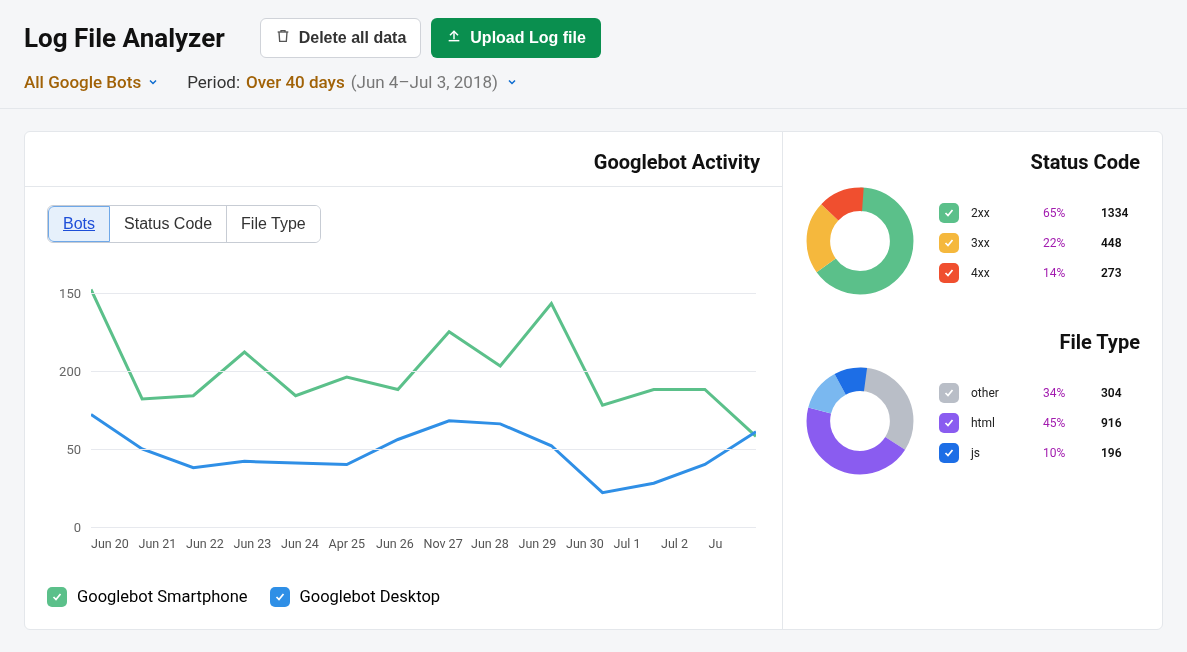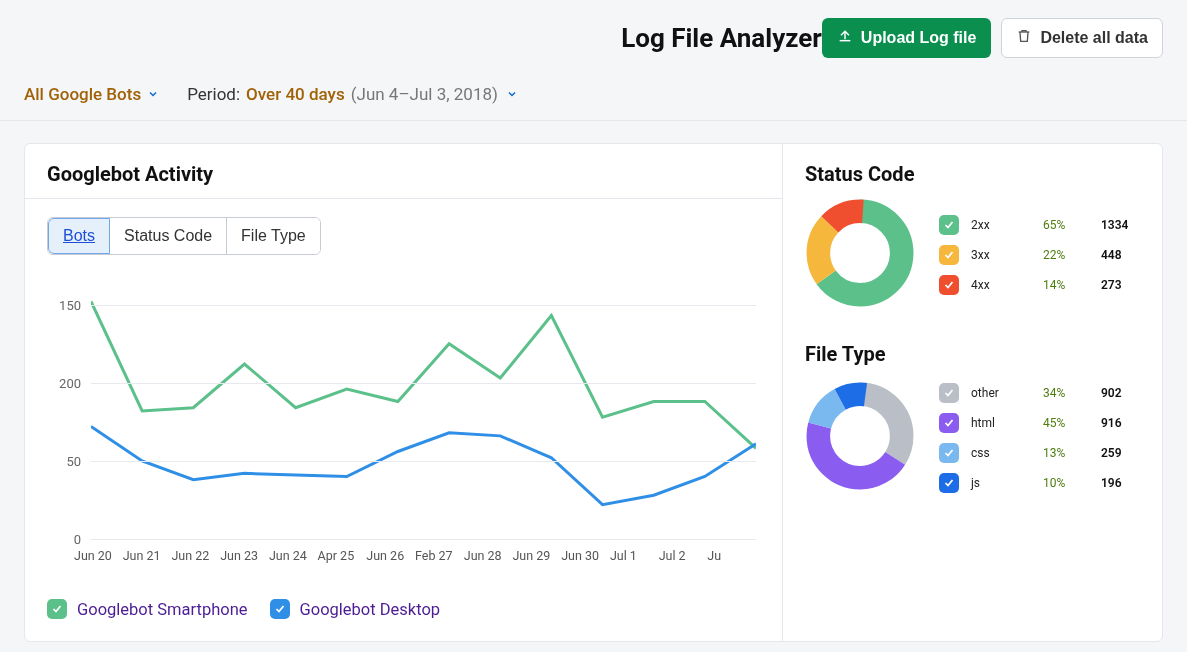--- a/index.html
+++ b/index.html
@@ -1,90 +1,90 @@
 <!DOCTYPE html>
 <html><head>
 <meta charset="utf-8">
 <style>
 * { box-sizing: border-box; margin: 0; padding: 0; }
 body { font-family: -apple-system, BlinkMacSystemFont, "Segoe UI", Roboto, sans-serif; background: #f5f6f8; color: #111; width: 1187px; }
 .header { padding: 18px 24px 16px 24px; border-bottom: 1px solid #e4e7eb; }
-.header-top { display: flex; justify-content: flex-end; align-items: center; margin-bottom: 26px; }
+.header-top { display: flex; justify-content: flex-start; align-items: center; margin-bottom: 14px; gap: 35px; }
 .page-title { font-size: 26px; font-weight: 700; }
 .header-actions { display: flex; gap: 10px; }
 .btn { display: inline-flex; align-items: center; gap: 8px; padding: 9px 14px; border-radius: 6px; font-size: 16px; font-weight: 600; cursor: pointer; border: 1px solid transparent; }
 .btn-primary { background: #0a8f4f; color: #fff; }
 .btn-secondary { background: #fff; color: #333; border: 1px solid #d0d3d9; }
 .header-filters { display: flex; align-items: center; gap: 28px; font-size: 17px; }
 .link-dd { color: #a16207; font-weight: 500; display: inline-flex; align-items: center; gap: 6px; cursor: pointer; }
 .period-label { color: #333; margin-right: 6px; }
 .period-range { color: #777; margin-left: 6px; }
 
 .content { display: flex; padding: 22px 24px; gap: 0; }
 .panel-wrap { display: flex; background: #fff; border: 1px solid #e4e7eb; border-radius: 6px; width: 100%; overflow: hidden; }
 .panel-left { flex: 1; padding: 18px 22px 22px; }
 .panel-right { width: 380px; border-left: 1px solid #e4e7eb; padding: 18px 22px 22px; }
 
-.section-title { font-size: 20px; font-weight: 700; margin-bottom: 12px; }
+.section-title { font-size: 20px; font-weight: 700; margin-bottom: 12px; text-align: right; }
 .hr { border: none; border-top: 1px solid #e4e7eb; margin: 0 -22px 18px; }
 .seg-group { display: inline-flex; border: 1px solid #c7ccd4; border-radius: 6px; overflow: hidden; margin-bottom: 24px; }
 .seg-btn { padding: 8px 14px; font-size: 16px; color: #333; background: #fff; border: none; border-right: 1px solid #c7ccd4; cursor: pointer; }
 .seg-btn:last-child { border-right: none; }
 .seg-btn.active { background: #e6f0fb; color: #1d4ed8; border: 1px solid #6fa8e8; position: relative; border-radius: 6px 0 0 6px; text-decoration: underline; }
 
 .chart-area { position: relative; height: 290px; margin-top: 10px; }
 .y-axis { position: absolute; left: 0; top: 0; bottom: 40px; width: 40px; }
 .y-tick { position: absolute; right: 6px; font-size: 13px; color: #666; transform: translateY(-50%); }
 .plot { position: absolute; left: 44px; right: 4px; top: 0; bottom: 40px; }
 .gridline { position: absolute; left: 0; right: 0; border-top: 1px solid #e7e9ee; }
-.x-axis { position: absolute; left: 27px; right: 4px; bottom: 16px; display: flex; }
+.x-axis { position: absolute; left: 44px; right: 4px; bottom: 16px; display: flex; }
 .x-tick { flex: 1; font-size: 12.5px; color: #555; text-align: left; white-space: nowrap; }
 
 .legend { display: flex; gap: 22px; margin-top: 20px; align-items: center; }
-.lg-item { display: inline-flex; align-items: center; gap: 10px; font-size: 16.5px; color: #4c1d95; }
+.lg-item { display: inline-flex; gap: 10px; font-size: 16.5px; color: #000000; }
 .chk { width: 20px; height: 20px; border-radius: 5px; display: inline-flex; align-items: center; justify-content: center; }
 .chk svg { stroke: #fff; }
 
 .side-section { margin-bottom: 30px; }
 .donut-row { display: flex; align-items: center; gap: 24px; }
 .donut-wrap { flex: 0 0 auto; }
 .legend-table { flex: 1; }
 .lt-row { display: flex; align-items: center; gap: 12px; padding: 5px 0; font-size: 12px; }
 .lt-label { flex: 0 0 60px; color: #222; }
-.lt-pct { flex: 0 0 46px; color: #4d7c0f; }
+.lt-pct { flex: 0 0 46px; color: #a21caf; }
 .lt-count { flex: 0 0 50px; font-weight: 600; color: #111; }
 
 svg.line-chart path { fill: none; stroke-width: 3; }
 </style>
 </head>
 <body>
 
 <div class="header">
   <div class="header-top">
     <h1 class="page-title">Log File Analyzer</h1>
     <div class="header-actions">
+      <button class="btn btn-secondary">
+        <span>
+          <svg width="16" height="16" viewBox="0 0 24 24" fill="none" stroke="#555" stroke-width="2">
+              <path d="M4 6h16"></path>
+              <path d="M9 6V4h6v2"></path>
+              <path d="M6 6l1 14h10l1-14"></path>
+            </svg>
+        </span>
+        <span>Delete all data</span>
+      </button>
       <button class="btn btn-primary">
         <span>
           <svg width="16" height="16" viewBox="0 0 24 24" fill="none" stroke="#fff" stroke-width="2.2">
               <path d="M12 17V5"></path>
               <path d="M6 11l6-6 6 6"></path>
               <path d="M4 19h16"></path>
             </svg>
         </span>
         <span>Upload Log file</span>
-      </button>
-      <button class="btn btn-secondary">
-        <span>
-          <svg width="16" height="16" viewBox="0 0 24 24" fill="none" stroke="#555" stroke-width="2">
-              <path d="M4 6h16"></path>
-              <path d="M9 6V4h6v2"></path>
-              <path d="M6 6l1 14h10l1-14"></path>
-            </svg>
-        </span>
-        <span>Delete all data</span>
       </button>
     </div>
   </div>
   <div class="header-filters">
     <span class="link-dd">
       <span>All Google Bots</span>
       <span>
         <svg width="12" height="12" viewBox="0 0 24 24" fill="none" stroke="#0d6ccf" stroke-width="3">
             <path d="M6 9l6 6 6-6"></path>
           </svg>
@@ -128,21 +128,21 @@
             </svg>
         </div>
         <div class="x-axis" id="x-axis">
             <div class="x-tick">Jun 20</div>
             <div class="x-tick">Jun 21</div>
             <div class="x-tick">Jun 22</div>
             <div class="x-tick">Jun 23</div>
             <div class="x-tick">Jun 24</div>
             <div class="x-tick">Apr 25</div>
             <div class="x-tick">Jun 26</div>
-            <div class="x-tick">Feb 27</div>
+            <div class="x-tick">Nov 27</div>
             <div class="x-tick">Jun 28</div>
             <div class="x-tick">Jun 29</div>
             <div class="x-tick">Jun 30</div>
             <div class="x-tick">Jul 1</div>
             <div class="x-tick">Jul 2</div>
             <div class="x-tick">Ju</div>
           </div>
       </div>
 
       <div class="legend" id="legend-main">
@@ -224,41 +224,31 @@
           </div>
           <div class="legend-table" id="lt-filetype">
               <div class="lt-row">
                 <span class="chk" style="background: rgb(185, 190, 199);">
                   <svg width="12" height="12" viewBox="0 0 24 24" fill="none" stroke-width="3.5">
                     <path d="M5 12l5 5 9-11"></path>
                   </svg>
                 </span>
                 <span class="lt-label">other</span>
                 <span class="lt-pct">34%</span>
-                <span class="lt-count">902</span>
+                <span class="lt-count">304</span>
               </div>
               <div class="lt-row">
                 <span class="chk" style="background: rgb(138, 92, 240);">
                   <svg width="12" height="12" viewBox="0 0 24 24" fill="none" stroke-width="3.5">
                     <path d="M5 12l5 5 9-11"></path>
                   </svg>
                 </span>
                 <span class="lt-label">html</span>
                 <span class="lt-pct">45%</span>
                 <span class="lt-count">916</span>
-              </div>
-              <div class="lt-row">
-                <span class="chk" style="background: rgb(122, 184, 240);">
-                  <svg width="12" height="12" viewBox="0 0 24 24" fill="none" stroke-width="3.5">
-                    <path d="M5 12l5 5 9-11"></path>
-                  </svg>
-                </span>
-                <span class="lt-label">css</span>
-                <span class="lt-pct">13%</span>
-                <span class="lt-count">259</span>
               </div>
               <div class="lt-row">
                 <span class="chk" style="background: rgb(29, 110, 230);">
                   <svg width="12" height="12" viewBox="0 0 24 24" fill="none" stroke-width="3.5">
                     <path d="M5 12l5 5 9-11"></path>
                   </svg>
                 </span>
                 <span class="lt-label">js</span>
                 <span class="lt-pct">10%</span>
                 <span class="lt-count">196</span>

